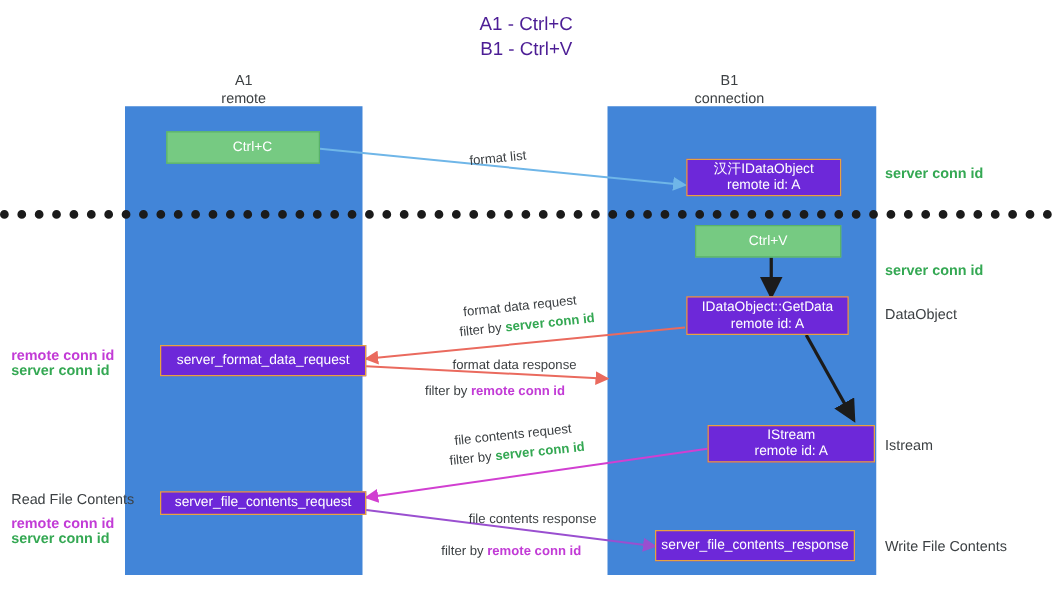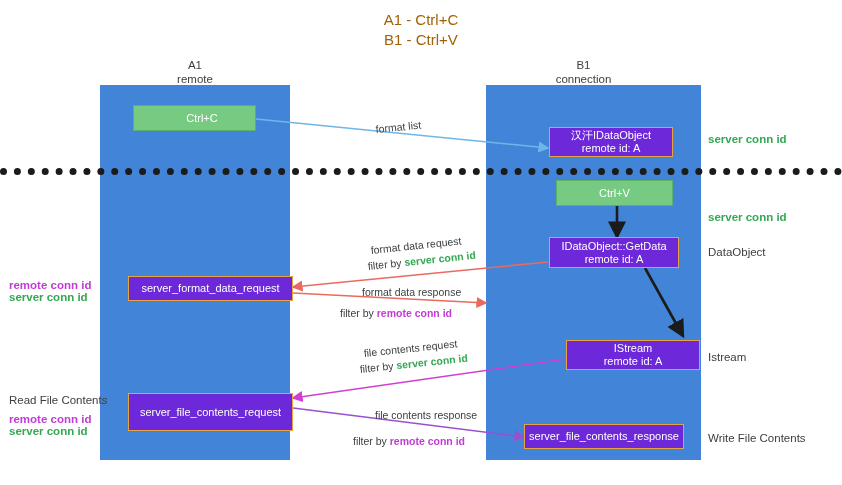--- a/index.html
+++ b/index.html
@@ -17,21 +17,21 @@
     background: #ffffff;
     overflow: hidden;
   }
   .title {
     position: absolute;
     left: 0;
     top: 10px;
     width: 842px;
     text-align: center;
     font-size: 15px;
-    color: #a16207;
+    color: #4c1d95;
     line-height: 20px;
     white-space: pre;
   }
   .col-head {
     position: absolute;
     text-align: center;
     font-size: 11.5px;
     color: #3c4043;
     line-height: 14px;
     white-space: pre;
@@ -157,21 +157,21 @@
 
   <div class="box orange" style="left:549px; top:237px; width:130px; height:31px;">IDataObject::GetData
 remote id: A</div>
 
   <div class="box orange" style="left:128px; top:276px; width:165px; height:25px;">server_format_data_request</div>
 
 
   <div class="box orange" style="left:566px; top:340px; width:134px; height:30px;">IStream
 remote id: A</div>
 
-  <div class="box orange" style="left:128px; top:393px; width:165px; height:38px;">server_file_contents_request</div>
+  <div class="box orange" style="left:128px; top:393px; width:165px; height:19px;">server_file_contents_request</div>
 
   <div class="box orange" style="left:524px; top:424px; width:160px; height:25px;">server_file_contents_response</div>
 
   <div class="divider"></div>
 
   <div class="side-label green-plain" style="left:708px; top:132px;">server conn id</div>
   <div class="side-label green-plain" style="left:708px; top:210px;">server conn id</div>
   <div class="side-label" style="left:708px; top:245px;">DataObject</div>
   <div class="side-label" style="left:708px; top:350px;">Istream</div>
   <div class="side-label" style="left:708px; top:431px;">Write File Contents</div>

